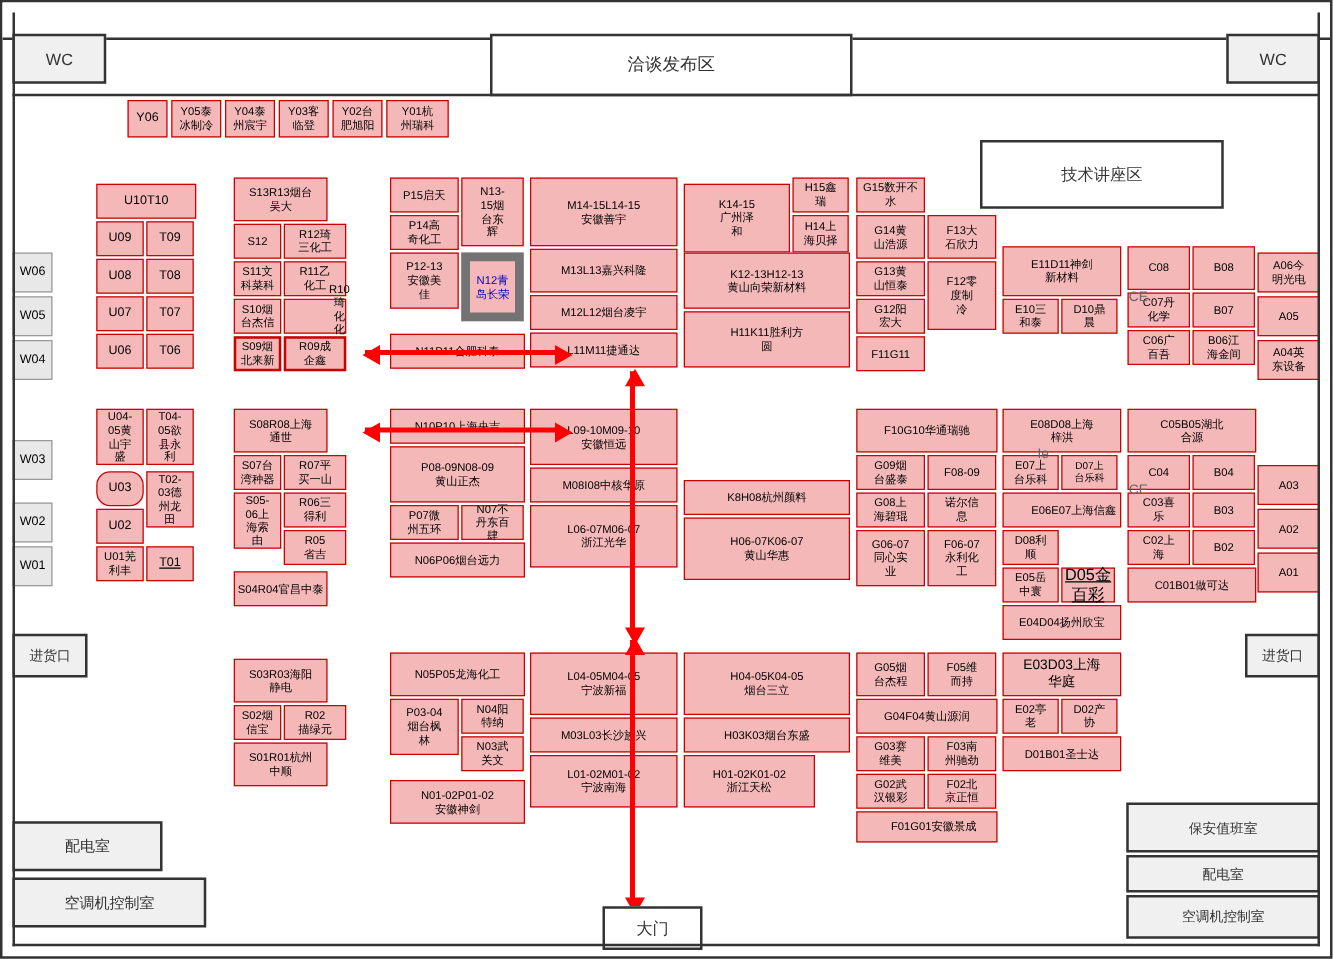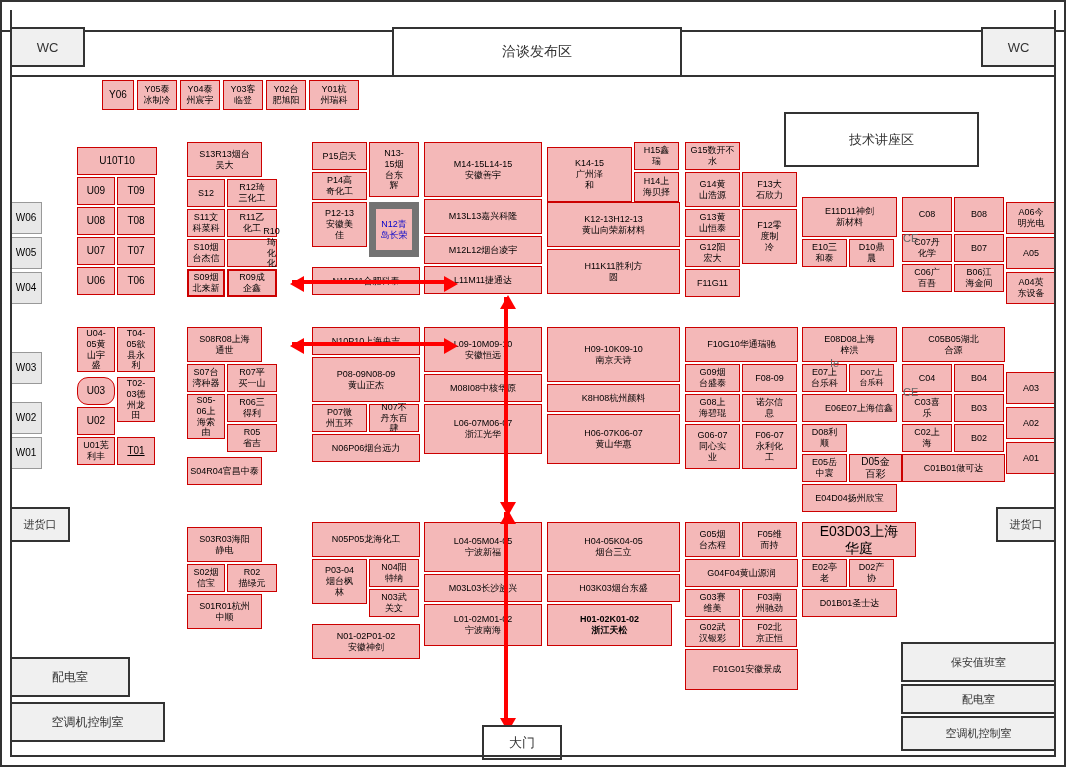--- a/index.html
+++ b/index.html
@@ -238,31 +238,30 @@
   <div class="cell" style="left:545px;top:145px;width:85px;height:55px;font-size:9px;">K14-15<br>广州泽<br>和</div>
 
   <div class="cell" style="left:632px;top:140px;width:45px;height:28px;font-size:9px;">H15鑫<br>瑞</div>
 
   <div class="cell" style="left:632px;top:170px;width:45px;height:30px;font-size:9px;">H14上<br>海贝择</div>
 
   <div class="cell" style="left:545px;top:200px;width:133px;height:45px;font-size:9px;">K12-13H12-13<br>黄山向荣新材料</div>
 
   <div class="cell" style="left:545px;top:247px;width:133px;height:45px;font-size:9px;">H11K11胜利方<br>圆</div>
 
-  <div class="cell" style="left:545px;top:325px;width:133px;height:55px;font-size:9px;">H09-10K09-10<br>南京天诗</div>
 
   <div class="cell" style="left:545px;top:382px;width:133px;height:28px;font-size:9px;">K8H08杭州颜料</div>
 
   <div class="cell" style="left:545px;top:412px;width:133px;height:50px;font-size:9px;">H06-07K06-07<br>黄山华惠</div>
 
   <div class="cell" style="left:545px;top:520px;width:133px;height:50px;font-size:9px;">H04-05K04-05<br>烟台三立</div>
 
   <div class="cell" style="left:545px;top:572px;width:133px;height:28px;font-size:9px;">H03K03烟台东盛</div>
 
-  <div class="cell" style="left:545px;top:602px;width:125px;height:42px;font-size:9px;font-weight:bold;">H01-02K01-02<br>浙江天松</div>
+  <div class="cell" style="left:545px;top:602px;width:105px;height:42px;font-size:9px;">H01-02K01-02<br>浙江天松</div>
 
   <div class="cell" style="left:683px;top:140px;width:55px;height:28px;font-size:9px;">G15数开不水</div>
 
   <div class="cell" style="left:683px;top:170px;width:55px;height:35px;font-size:9px;">G14黄<br>山浩源</div>
 
   <div class="cell" style="left:740px;top:170px;width:55px;height:35px;font-size:9px;">F13大<br>石欣力</div>
 
   <div class="cell" style="left:683px;top:207px;width:55px;height:28px;font-size:9px;">G13黄<br>山恒泰</div>
 
   <div class="cell" style="left:740px;top:207px;width:55px;height:55px;font-size:9px;">F12零<br>度制<br>冷</div>
@@ -292,21 +291,21 @@
   <div class="cell" style="left:683px;top:557px;width:113px;height:28px;font-size:9px;">G04F04黄山源润</div>
 
   <div class="cell" style="left:683px;top:587px;width:55px;height:28px;font-size:9px;">G03赛<br>维美</div>
 
   <div class="cell" style="left:740px;top:587px;width:55px;height:28px;font-size:9px;">F03南<br>州驰劲</div>
 
   <div class="cell" style="left:683px;top:617px;width:55px;height:28px;font-size:9px;">G02武<br>汉银彩</div>
 
   <div class="cell" style="left:740px;top:617px;width:55px;height:28px;font-size:9px;">F02北<br>京正恒</div>
 
-  <div class="cell" style="left:683px;top:647px;width:113px;height:41px;font-size:9px;padding-left:12px;">F01G01安徽景成</div>
+  <div class="cell" style="left:683px;top:647px;width:113px;height:25px;font-size:9px;padding-left:12px;">F01G01安徽景成</div>
 
   <div class="cell" style="left:800px;top:195px;width:95px;height:40px;font-size:9px;">E11D11神剑<br>新材料</div>
 
   <div class="cell" style="left:800px;top:237px;width:45px;height:28px;font-size:9px;">E10三<br>和泰</div>
 
   <div class="cell" style="left:847px;top:237px;width:45px;height:28px;font-size:9px;">D10鼎<br>晨</div>
 
 
   <div class="cell" style="left:900px;top:195px;width:50px;height:35px;font-size:9px;">C08</div>
 
@@ -325,41 +324,41 @@
   <div class="cell" style="left:800px;top:362px;width:45px;height:28px;font-size:9px;">E07上<br>台乐科</div>
 
   <div class="cell" style="left:847px;top:362px;width:45px;height:28px;font-size:9px;font-size:8px;">D07上<br>台乐科</div>
 
   <div class="cell" style="left:800px;top:392px;width:95px;height:28px;font-size:9px;padding-left:20px;">E06E07上海信鑫</div>
 
   <div class="cell" style="left:800px;top:422px;width:45px;height:28px;font-size:9px;">D08利<br>顺</div>
 
   <div class="cell" style="left:800px;top:452px;width:45px;height:28px;font-size:9px;">E05岳<br>中寰</div>
 
-  <div class="cell" style="left:847px;top:452px;width:53px;height:28px;font-size:10px;">D05金<br>百彩</div>
+  <div class="cell" style="left:847px;top:452px;width:43px;height:28px;font-size:13px;text-decoration:underline;">D05金<br>百彩</div>
 
   <div class="cell" style="left:800px;top:482px;width:95px;height:28px;font-size:9px;">E04D04扬州欣宝</div>
 
   <div class="cell" style="left:900px;top:325px;width:103px;height:35px;font-size:9px;">C05B05湖北<br>合源</div>
 
   <div class="cell" style="left:900px;top:362px;width:50px;height:28px;font-size:9px;">C04</div>
 
   <div class="cell" style="left:952px;top:362px;width:50px;height:28px;font-size:9px;">B04</div>
 
   <div class="cell" style="left:900px;top:392px;width:50px;height:28px;font-size:9px;">C03喜<br>乐</div>
 
   <div class="cell" style="left:952px;top:392px;width:50px;height:28px;font-size:9px;">B03</div>
 
   <div class="cell" style="left:952px;top:422px;width:50px;height:28px;font-size:9px;">B02</div>
 
   <div class="cell" style="left:900px;top:422px;width:50px;height:28px;font-size:9px;">C02上<br>海</div>
 
   <div class="cell" style="left:900px;top:452px;width:103px;height:28px;font-size:9px;">C01B01做可达</div>
 
-  <div class="cell" style="left:800px;top:520px;width:114px;height:35px;font-size:14px;">E03D03上海<br>华庭</div>
+  <div class="cell" style="left:800px;top:520px;width:95px;height:35px;font-size:11px;">E03D03上海<br>华庭</div>
 
   <div class="cell" style="left:800px;top:557px;width:45px;height:28px;font-size:9px;">E02亭<br>老</div>
 
   <div class="cell" style="left:847px;top:557px;width:45px;height:28px;font-size:9px;">D02产<br>协</div>
 
   <div class="cell" style="left:800px;top:587px;width:95px;height:28px;font-size:9px;">D01B01圣士达</div>
 
   <div style="position:absolute;left:502px;top:295px;width:4px;height:210px;background:red;"></div>
   <div style="position:absolute;left:498px;top:293px;width:0;height:0;border-left:8px solid transparent;border-right:8px solid transparent;border-bottom:14px solid red;"></div>
   <div style="position:absolute;left:498px;top:500px;width:0;height:0;border-left:8px solid transparent;border-right:8px solid transparent;border-top:14px solid red;"></div>

